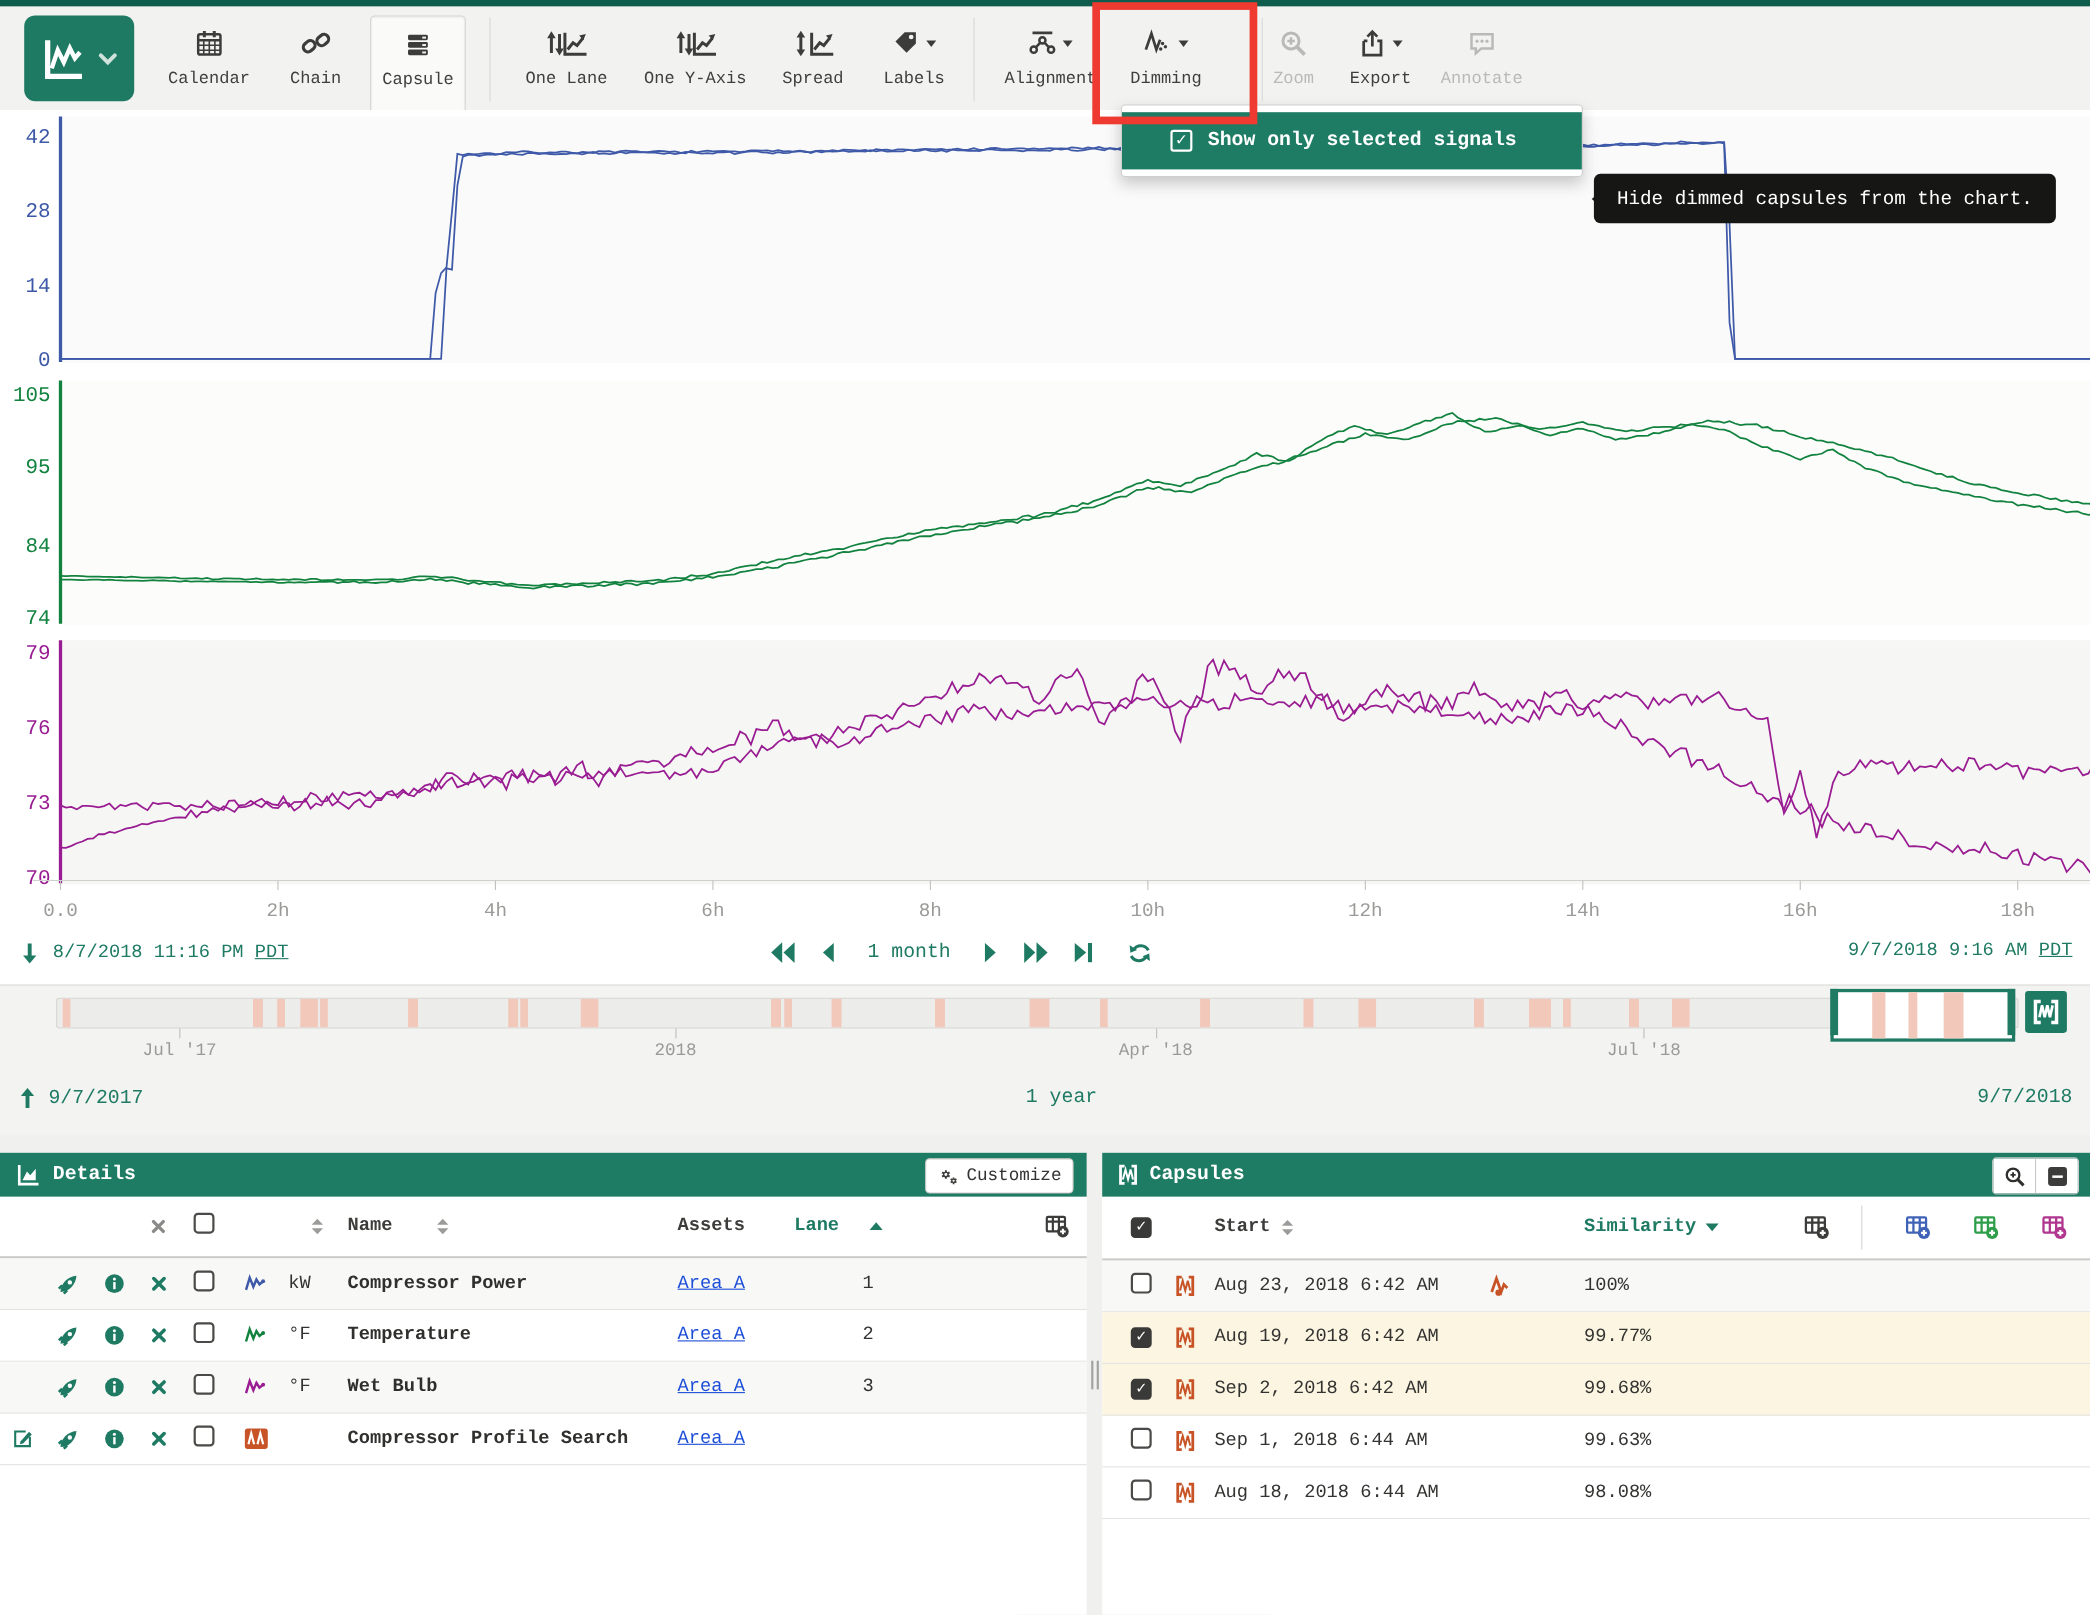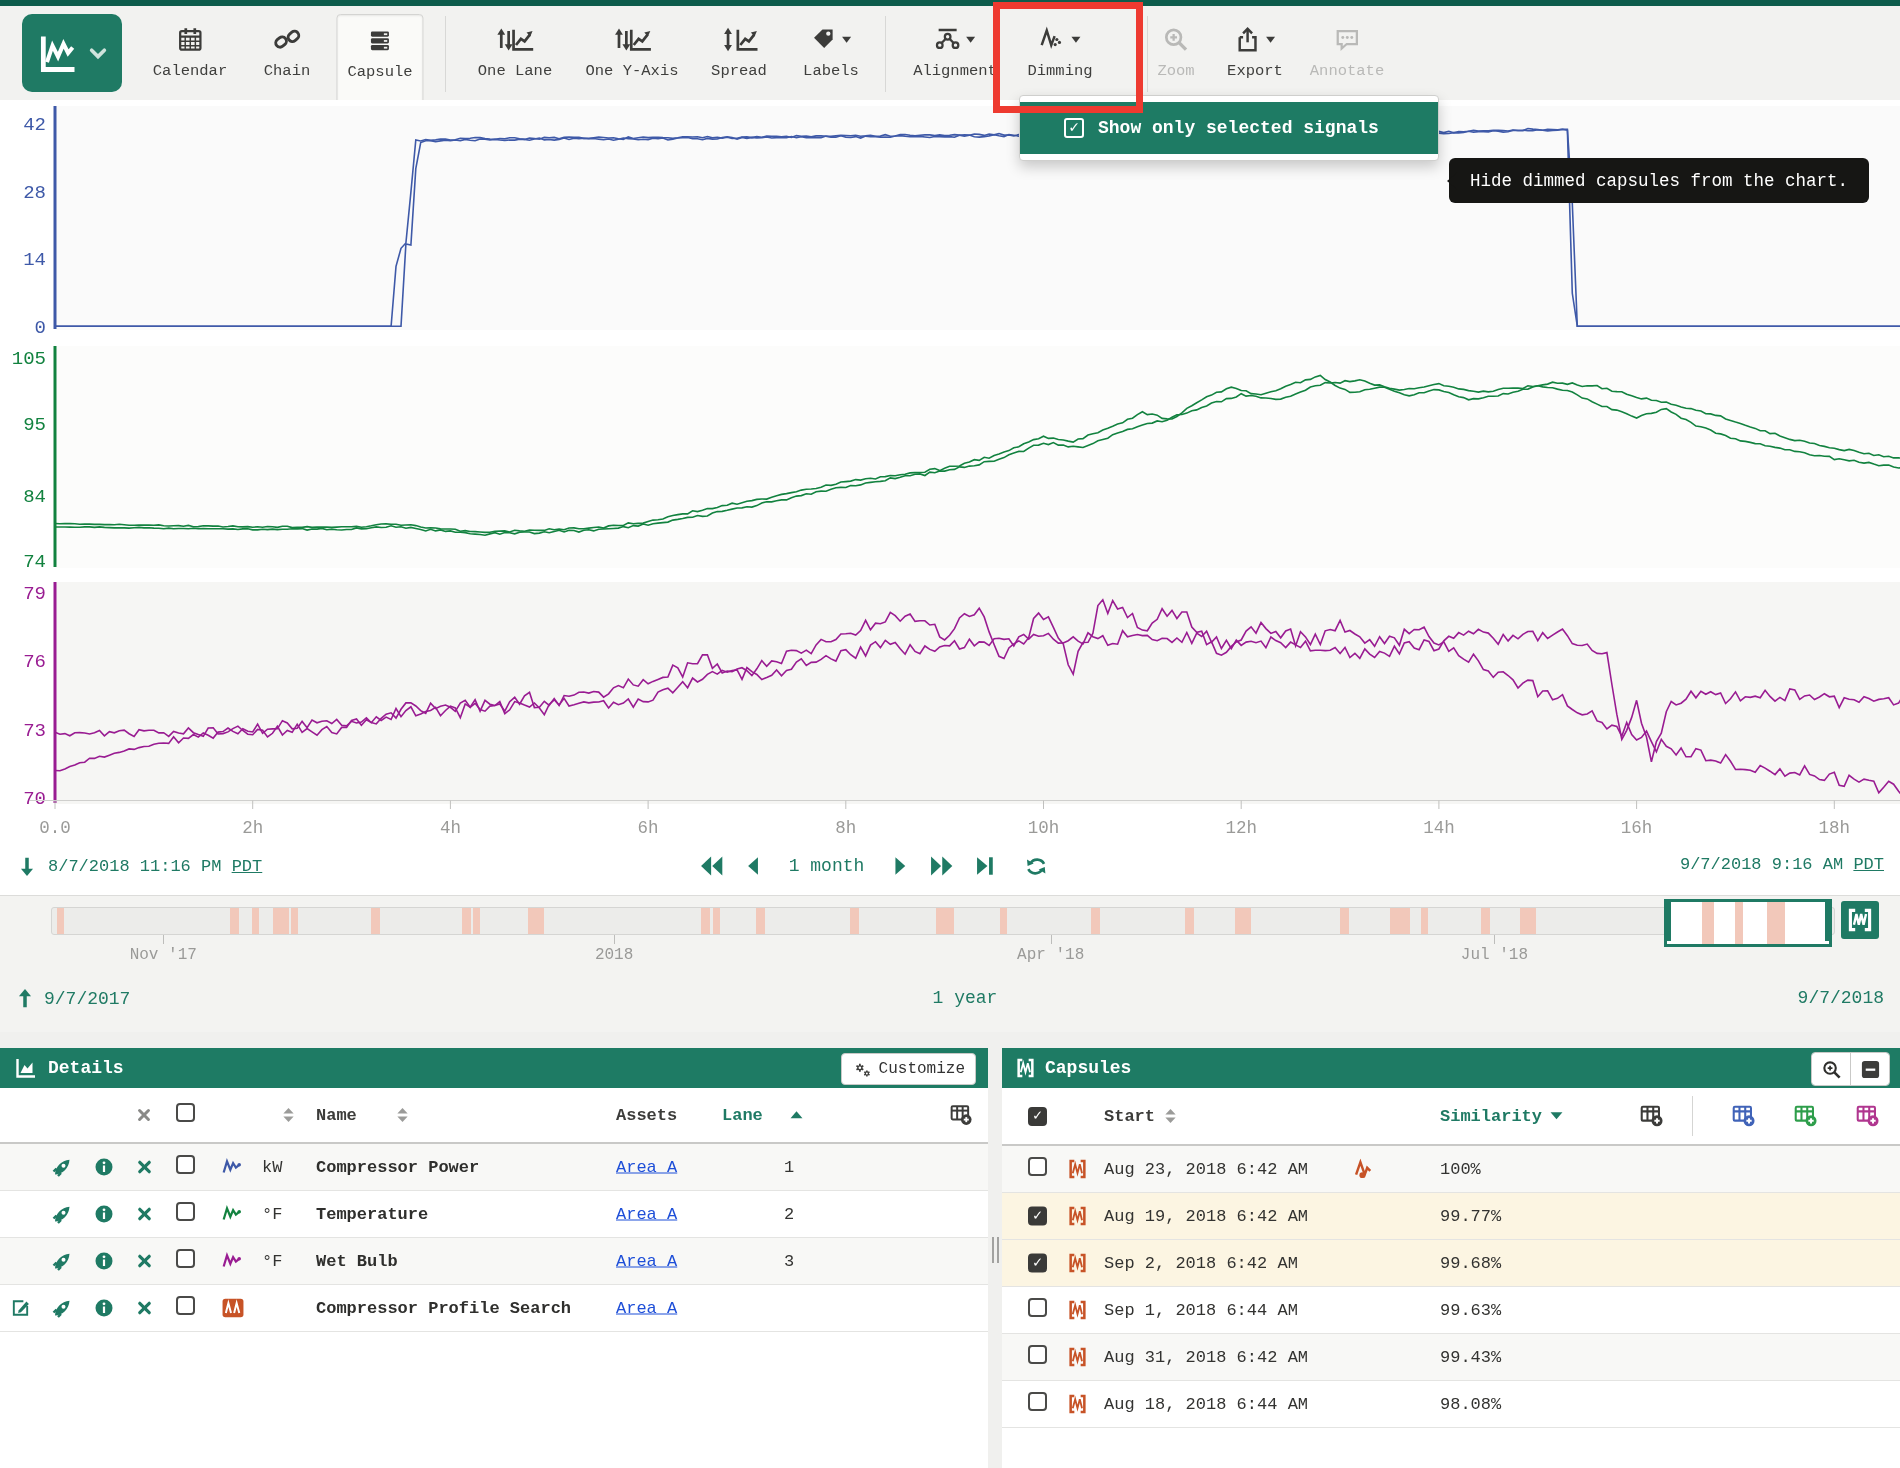--- a/index.html
+++ b/index.html
@@ -458,21 +458,21 @@
           <svg width="24" height="24" viewBox="0 0 20 20">
             <g stroke="#fff" fill="none" stroke-width="2.6">
               <path d="M6 2 H2 V18 H6"></path>
               <path d="M14 2 H18 V18 H14"></path>
             </g>
             <polyline points="5,14 7,5 9,14 11,5 13,14 15,5" fill="none" stroke="#fff" stroke-width="2"></polyline>
           </svg>
         </span>
       </div>
     <div class="tl-tick" style="left:163.26600000000002px"></div>
-      <div class="tl-lbl" style="left:163.26600000000002px">Nov '17</div>
+      <div class="tl-lbl" style="left:163.26600000000002px">Jul '17</div>
       <div class="tl-tick" style="left:614.1120000000001px"></div>
       <div class="tl-lbl" style="left:614.1120000000001px">2018</div>
       <div class="tl-tick" style="left:1050.702px"></div>
       <div class="tl-lbl" style="left:1050.702px">Apr '18</div>
       <div class="tl-tick" style="left:1494.42px"></div>
       <div class="tl-lbl" style="left:1494.42px">Jul '18</div>
     <div class="tl-range">
       <span style="position:absolute;left:14px;display:flex;align-items:center;gap:8px;">
         <span class="navbtn">
             <span class="iconwrap">
@@ -825,33 +825,20 @@
                 <g stroke="#c75327" fill="none" stroke-width="2.4">
                   <path d="M6 2 H2.5 V17 H6"></path>
                   <path d="M12 2 H15.5 V17 H12"></path>
                 </g>
                 <polyline points="4.5,13.5 6.8,5 9,13.5 11.2,5 13.3,13.5" fill="none" stroke="#c75327" stroke-width="1.7"></polyline>
               </svg></span></span>
       <span class="cellv cell-txt" style="left:102px">Sep 1, 2018 6:44 AM</span>
 
       <span class="cellv cell-txt" style="left:438px">99.63%</span>
     </div>
-        <div class="trow alt" style="height:46px">
-      <span class="cellv" style="left:26px"><span class="cb"></span></span>
-      <span class="cellv" style="left:66px"><span class="iconwrap"><svg width="19" height="20" viewBox="0 0 18 19">
-                <g stroke="#c75327" fill="none" stroke-width="2.4">
-                  <path d="M6 2 H2.5 V17 H6"></path>
-                  <path d="M12 2 H15.5 V17 H12"></path>
-                </g>
-                <polyline points="4.5,13.5 6.8,5 9,13.5 11.2,5 13.3,13.5" fill="none" stroke="#c75327" stroke-width="1.7"></polyline>
-              </svg></span></span>
-      <span class="cellv cell-txt" style="left:102px">Aug 31, 2018 6:42 AM</span>
-
-      <span class="cellv cell-txt" style="left:438px">99.43%</span>
-    </div>
         <div class="trow " style="height:46px">
       <span class="cellv" style="left:26px"><span class="cb"></span></span>
       <span class="cellv" style="left:66px"><span class="iconwrap"><svg width="19" height="20" viewBox="0 0 18 19">
                 <g stroke="#c75327" fill="none" stroke-width="2.4">
                   <path d="M6 2 H2.5 V17 H6"></path>
                   <path d="M12 2 H15.5 V17 H12"></path>
                 </g>
                 <polyline points="4.5,13.5 6.8,5 9,13.5 11.2,5 13.3,13.5" fill="none" stroke="#c75327" stroke-width="1.7"></polyline>
               </svg></span></span>
       <span class="cellv cell-txt" style="left:102px">Aug 18, 2018 6:44 AM</span>

